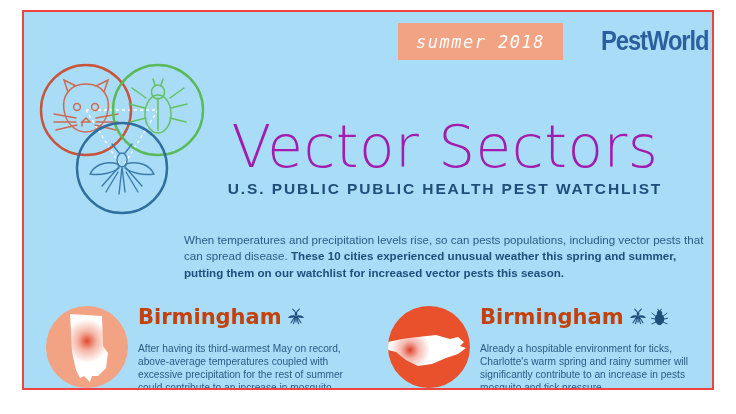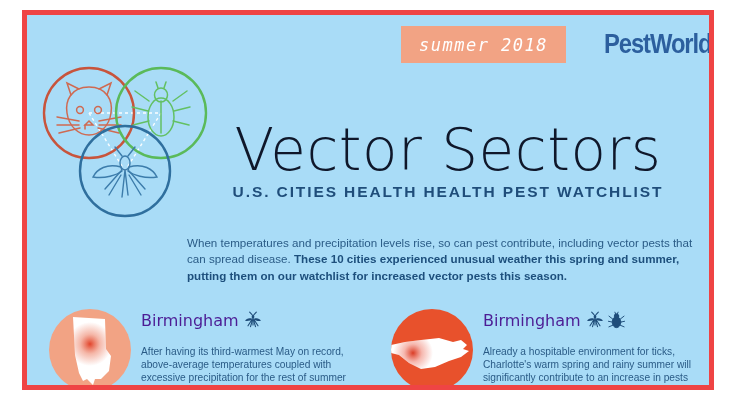--- a/index.html
+++ b/index.html
@@ -13,21 +13,21 @@
     position: relative;
     width: 736px; height: 414px;
     background: #ffffff;
   }
   
   #panel {
     position: absolute;
     left: 22px; top: 10px;
     width: 692px; height: 380px;
     background: #a9dcf7;
-    border: 5px solid #ef4444;
+    border: 2px solid #ef4444;
     box-sizing: border-box;
     overflow: hidden;
     padding-left: 44px;
   }
   
   .season-box {
     position: absolute;
     left: 374px; top: 11px;
     width: 165px; height: 37px;
     background: #f2a384;
@@ -75,21 +75,21 @@
   
   .title {
     position: absolute;
     left: 150px; top: 104px;
     width: 542px;
     text-align: center;
     font-family: "DejaVu Sans", sans-serif;
     font-weight: 300;
     font-size: 58px;
     line-height: 62px;
-    color: #0f172a;
+    color: #a21caf;
     letter-spacing: 0.5px;
     white-space: nowrap;
   }
   .subtitle {
     position: absolute;
     left: 150px; top: 168px;
     width: 542px;
     text-align: center;
     font-family: "Liberation Sans", sans-serif;
     font-weight: bold;
@@ -134,23 +134,23 @@
     right: 4px;
   }
   .city-name-row {
     display: flex;
     align-items: center;
     gap: 4px;
     height: 26px;
   }
   .city-name {
     font-family: "DejaVu Sans", sans-serif;
-    font-weight: 400;
-    font-size: 16px;
-    color: #4c1d95;
+    font-weight: 700;
+    font-size: 21px;
+    color: #c2410c;
     letter-spacing: 0px;
     white-space: nowrap;
   }
   .pest-icons { display: flex; align-items: center; gap: 2px; }
   .city-desc {
     margin-top: 12px;
     font-family: "Liberation Sans", sans-serif;
     font-size: 10.2px;
     line-height: 13px;
     color: #2a5b86;
@@ -207,23 +207,23 @@
         <ellipse cx="98" cy="108" rx="5" ry="7"></ellipse>
         <path d="M98 115 L95 142 M98 115 L101 140"></path>
         <path d="M95 101 L88 92 M101 101 L108 92"></path>
         <path d="M94 112 C80 108 70 114 66 122 C78 124 90 120 95 116 Z"></path>
         <path d="M102 112 C116 108 126 114 130 122 C118 124 106 120 101 116 Z"></path>
         <path d="M94 116 L78 134 M94 120 L82 140 M102 116 L118 134 M102 120 L114 140"></path>
       </g>
     </svg>
 
     <div class="title">Vector Sectors</div>
-    <div class="subtitle">U.S. CITIES HEALTH HEALTH PEST WATCHLIST</div>
-
-    <p class="intro"><span>When temperatures and precipitation levels rise, so can pest contribute, including vector pests that can spread disease. </span><b>These 10 cities experienced unusual weather this spring and summer, putting them on our watchlist for increased vector pests this season.</b></p>
+    <div class="subtitle">U.S. PUBLIC PUBLIC HEALTH PEST WATCHLIST</div>
+
+    <p class="intro"><span>When temperatures and precipitation levels rise, so can pests populations, including vector pests that can spread disease. </span><b>These 10 cities experienced unusual weather this spring and summer, putting them on our watchlist for increased vector pests this season.</b></p>
 
     <div class="city city-birmingham">
       <div class="city-badge badge-birmingham">
         <svg viewBox="0 0 82 82" width="82" height="82">
           <defs>
             <radialGradient id="heatAL" cx="50%" cy="50%" r="50%">
               <stop offset="0%" stop-color="#e03a20" stop-opacity="0.95"></stop>
               <stop offset="45%" stop-color="#e8603f" stop-opacity="0.45"></stop>
               <stop offset="100%" stop-color="#e8603f" stop-opacity="0"></stop>
             </radialGradient>

